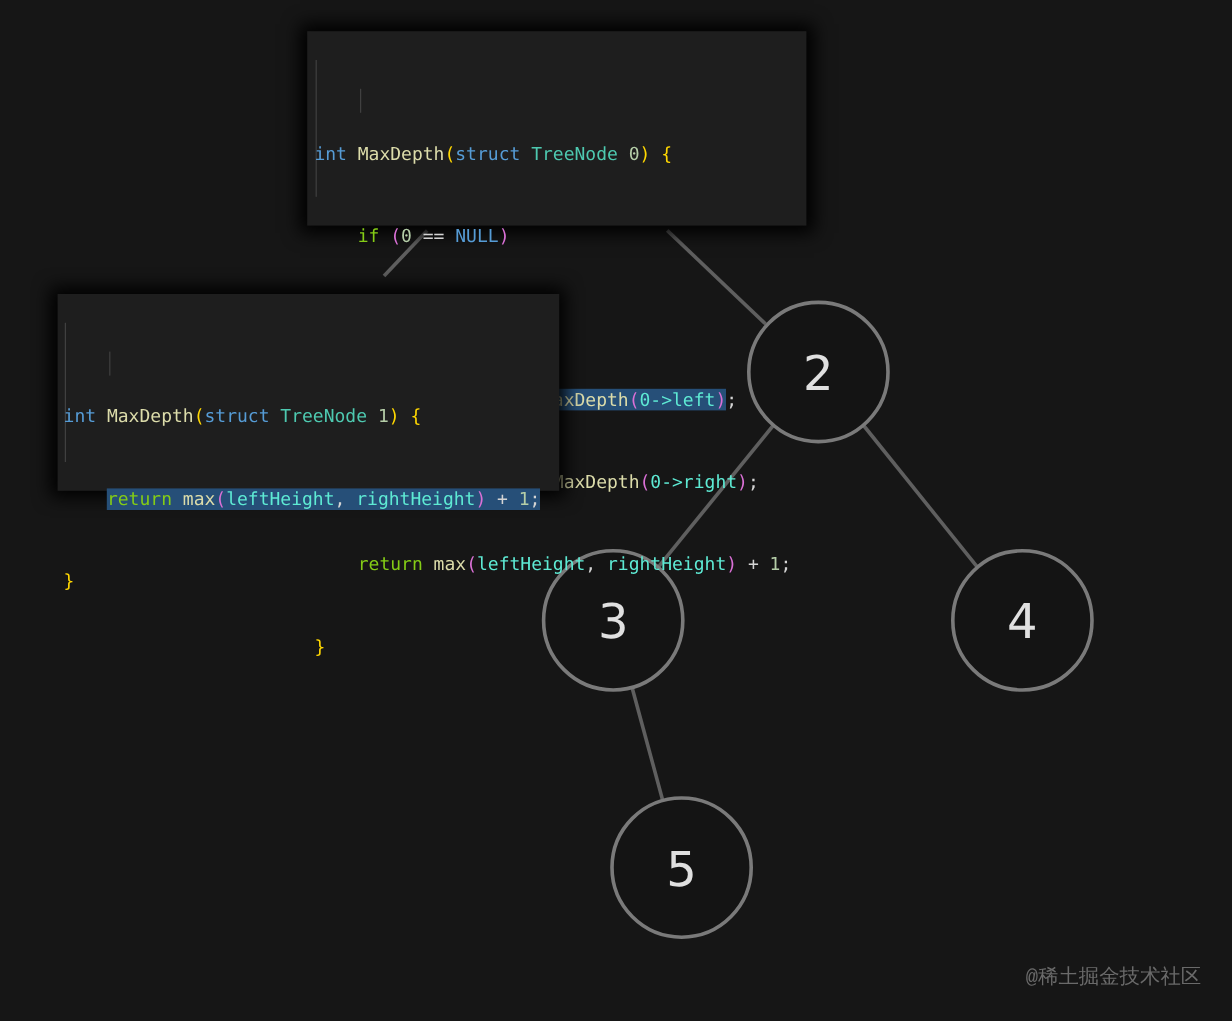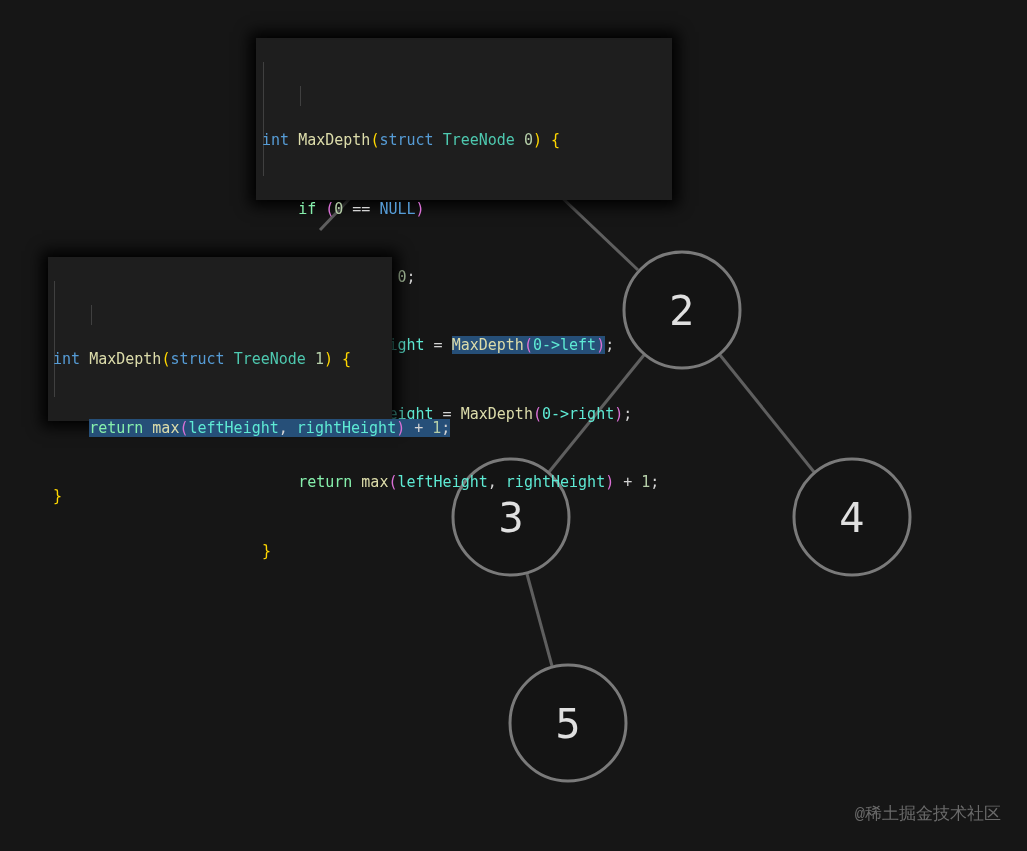--- a/index.html
+++ b/index.html
@@ -1,24 +1,24 @@
 <!DOCTYPE html>
 <html><head>
 <meta charset="utf-8">
 <style>
   html, body { margin:0; padding:0; }
   body { width:1027px; height:851px; background:#161616; position:relative; overflow:hidden; font-family:"DejaVu Sans Mono", monospace; }
   svg.tree { position:absolute; left:0; top:0; }
-  .code-panel { position:absolute; background:#1e1e1e; box-shadow:0 0 14px 6px #000; font-size:15px; line-height:22.8px; white-space:pre; color:#d4d4d4;margin-top:12px; }
+  .code-panel { position:absolute; background:#1e1e1e; box-shadow:0 0 14px 6px #000; font-size:15px; line-height:22.8px; white-space:pre; color:#d4d4d4; }
   .code-line { position:relative; height:22.8px; }
   .kw { color:#569cd6; }
   .fn { color:#dcdcaa; }
   .ty { color:#4ec9b0; }
   .num { color:#b5cea8; }
-  .ctl { color:#86efac; }
+  .ctl { color:#84cc16; }
   .var { color:#5eead4; }
   .br1 { color:#ffd700; }
   .br2 { color:#da70d6; }
   .op { color:#d4d4d4; }
   .sel { background:#264f78; }
   .guide { position:absolute; width:1px; background:#404040; }
   .watermark { position:absolute; right:26px; bottom:26px; color:#6a6a6a; font-family:Liberation Mono, monospace; font-size:17px; }
   .node-label { font-family:"DejaVu Sans", sans-serif; font-size:40px; fill:#e0e0e0; }
 </style>
 </head>
@@ -49,21 +49,21 @@
   <div class="guide" style="left:44px; top:48px; height:20px;"></div>
   <div class="code-line"><span class="kw">int</span> <span class="fn">MaxDepth</span><span class="br1">(</span><span class="kw">struct</span> <span class="ty">TreeNode</span> <span class="num">0</span><span class="br1">)</span><span class="br1"> {</span></div>
   <div class="code-line">    <span class="ctl">if</span> <span class="br2">(</span><span class="num">0</span> <span class="op">==</span> <span class="kw">NULL</span><span class="br2">)</span></div>
   <div class="code-line">        <span class="ctl">return</span> <span class="num">0</span><span class="op">;</span></div>
   <div class="code-line">    <span class="kw">int</span> <span class="var">leftHeight</span><span class="op"> = </span><span class="sel"><span class="fn">MaxDepth</span><span class="br2">(</span><span class="var">0-&gt;left</span><span class="br2">)</span></span><span class="op">;</span></div>
   <div class="code-line">    <span class="kw">int</span> <span class="var">rightHeight</span><span class="op"> = </span><span class="fn">MaxDepth</span><span class="br2">(</span><span class="var">0-&gt;right</span><span class="br2">)</span><span class="op">;</span></div>
   <div class="code-line">    <span class="ctl">return</span> <span class="fn">max</span><span class="br2">(</span><span class="var">leftHeight</span><span class="op">, </span><span class="var">rightHeight</span><span class="br2">)</span><span class="op"> + </span><span class="num">1</span><span class="op">;</span></div>
   <div class="code-line"><span class="br1">}</span></div>
 </div>
 
-<div class="code-panel" style="left:48px; top:245px; width:344px; height:164px; padding:0 0 0 5px; box-sizing:border-box;">
+<div class="code-panel" style="left:48px; top:245px; width:418px; height:164px; padding:0 0 0 5px; box-sizing:border-box;">
   <div class="guide" style="left:6px; top:24px; height:116px;"></div>
   <div class="guide" style="left:43px; top:48px; height:20px;"></div>
   <div class="code-line"><span class="kw">int</span> <span class="fn">MaxDepth</span><span class="br1">(</span><span class="kw">struct</span> <span class="ty">TreeNode</span> <span class="num">1</span><span class="br1">)</span><span class="br1"> {</span></div>
   <div class="code-line">    <span class="sel"><span class="ctl">return</span> <span class="fn">max</span><span class="br2">(</span><span class="var">leftHeight</span><span class="op">, </span><span class="var">rightHeight</span><span class="br2">)</span><span class="op"> + </span><span class="num">1</span><span class="op">;</span></span></div>
   <div class="code-line"><span class="br1">}</span></div>
 </div>
 
 <div class="watermark">@稀土掘金技术社区</div>
 
 </body></html>

